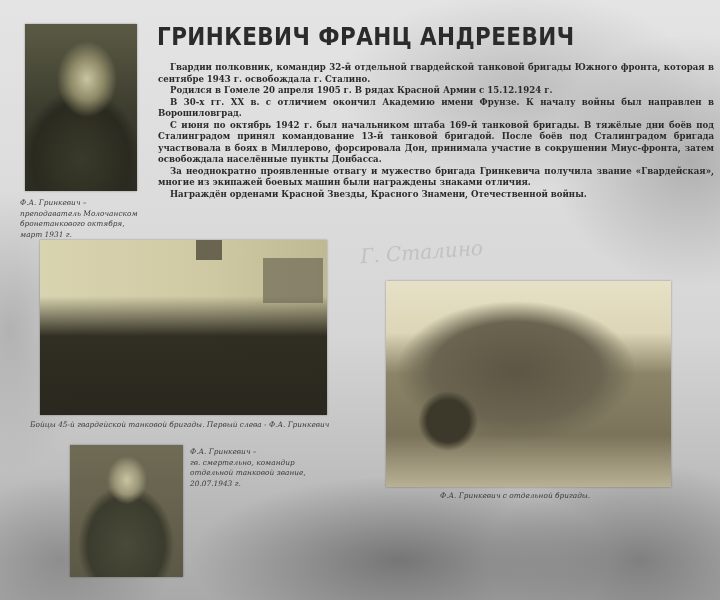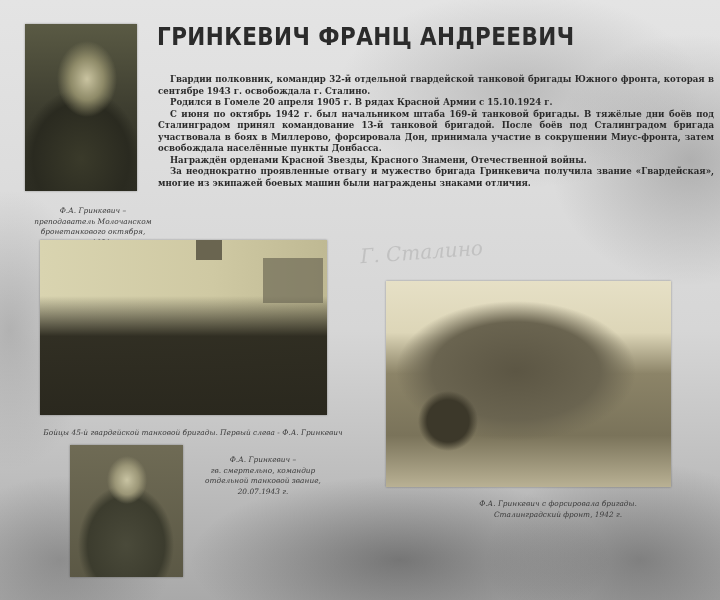--- a/index.html
+++ b/index.html
@@ -26,21 +26,21 @@
   }
   .title {
     position: absolute; left: 157px; top: 22px; margin: 0;
     font-family: "DejaVu Sans", sans-serif; font-weight: bold;
     font-size: 25px; letter-spacing: 0.5px; color: #2b2b2b;
     transform: scaleX(0.86); transform-origin: left top;
     white-space: nowrap;
   }
   .bio {
     position: absolute; left: 158px; top: 62px; width: 556px;
-    font-size: 8.6px; line-height: 11.5px; font-weight: bold; color: #2a2a2a; margin-top: 12px;
+    font-size: 8.6px; line-height: 11.5px; font-weight: bold; color: #2a2a2a;
   }
   .bio p { margin: 0; text-indent: 12px; text-align: justify; }
   .photo {
     position: absolute; overflow: hidden;
     box-shadow: 0 0 2px rgba(0,0,0,0.35);
   }
   .photo-portrait-1940 {
     left: 25px; top: 24px; width: 112px; height: 167px;
     background:
       radial-gradient(ellipse 30px 38px at 62px 55px, #c9c3a0 0%, #8e8a68 55%, transparent 100%),
@@ -70,42 +70,43 @@
   }
   .photo-car {
     left: 386px; top: 281px; width: 285px; height: 206px;
     background:
       radial-gradient(ellipse 30px 30px at 62px 140px, #3c382a 0%, #3c382a 70%, transparent 100%),
       radial-gradient(ellipse 120px 70px at 130px 90px, #5c5644 0%, #6a6450 70%, transparent 100%),
       linear-gradient(180deg, #e6e0c6 0%, #ddd6b8 25%, #8c8468 45%, #7a735a 75%, #b9b194 100%);
   }
   .caption {
     position: absolute; font-style: italic; font-size: 7.4px; line-height: 10.5px;
-    color: #3a3a3a; text-align: center; margin: 8px;
+    color: #3a3a3a; text-align: left; margin: 0;
   }
   .cap-1940 { left: 20px; top: 198px; width: 130px; }
   .cap-group { left: 30px; top: 420px; width: 310px; }
   .cap-1943 { left: 190px; top: 447px; width: 130px; }
   .cap-car { left: 440px; top: 491px; width: 220px; }
   .line { display: block; }
 </style>
 </head>
 <body>
 
 <div class="bg"></div>
 <div class="script-deco">Г. Сталино</div>
 
 <h1 class="title">ГРИНКЕВИЧ ФРАНЦ АНДРЕЕВИЧ</h1>
 
 <div class="bio">
   <p>Гвардии полковник, командир 32-й отдельной гвардейской танковой бригады Южного фронта, которая в сентябре 1943 г. освобождала г. Сталино.</p>
-  <p>Родился в Гомеле 20 апреля 1905 г. В рядах Красной Армии с 15.10.1924 г.</p>
+  <p>Родился в Гомеле 20 апреля 1905 г. В рядах Красной Армии с 15.12.1924 г.</p>
+  <p>В 30-х гг. XX в. с отличием окончил Академию имени Фрунзе. К началу войны был направлен в Ворошиловград.</p>
   <p>С июня по октябрь 1942 г. был начальником штаба 169-й танковой бригады. В тяжёлые дни боёв под Сталинградом принял командование 13-й танковой бригадой. После боёв под Сталинградом бригада участвовала в боях в Миллерово, форсировала Дон, принимала участие в сокрушении Миус-фронта, затем освобождала населённые пункты Донбасса.</p>
+  <p>За неоднократно проявленные отвагу и мужество бригада Гринкевича получила звание «Гвардейская», многие из экипажей боевых машин были награждены знаками отличия.</p>
   <p>Награждён орденами Красной Звезды, Красного Знамени, Отечественной войны.</p>
-  <p>За неоднократно проявленные отвагу и мужество бригада Гринкевича получила звание «Гвардейская», многие из экипажей боевых машин были награждены знаками отличия.</p>
 </div>
 
 <div class="photo photo-portrait-1940"></div>
 <p class="caption cap-1940">
   <span class="line">Ф.А. Гринкевич –</span>
   <span class="line">преподаватель Молочанском</span>
   <span class="line">бронетанкового октября,</span>
   <span class="line">март 1931 г.</span>
 </p>
 
@@ -117,15 +118,14 @@
 <div class="photo photo-portrait-1943"></div>
 <p class="caption cap-1943">
   <span class="line">Ф.А. Гринкевич –</span>
   <span class="line">гв. смертельно, командир</span>
   <span class="line">отдельной танковой звание,</span>
   <span class="line">20.07.1943 г.</span>
 </p>
 
 <div class="photo photo-car"></div>
 <p class="caption cap-car">
-  <span class="line">Ф.А. Гринкевич с форсировала бригады.</span>
-  <span class="line">Сталинградский фронт, 1942 г.</span>
+  <span class="line">Ф.А. Гринкевич с отдельной бригады.</span>
 </p>
 
 </body></html>

